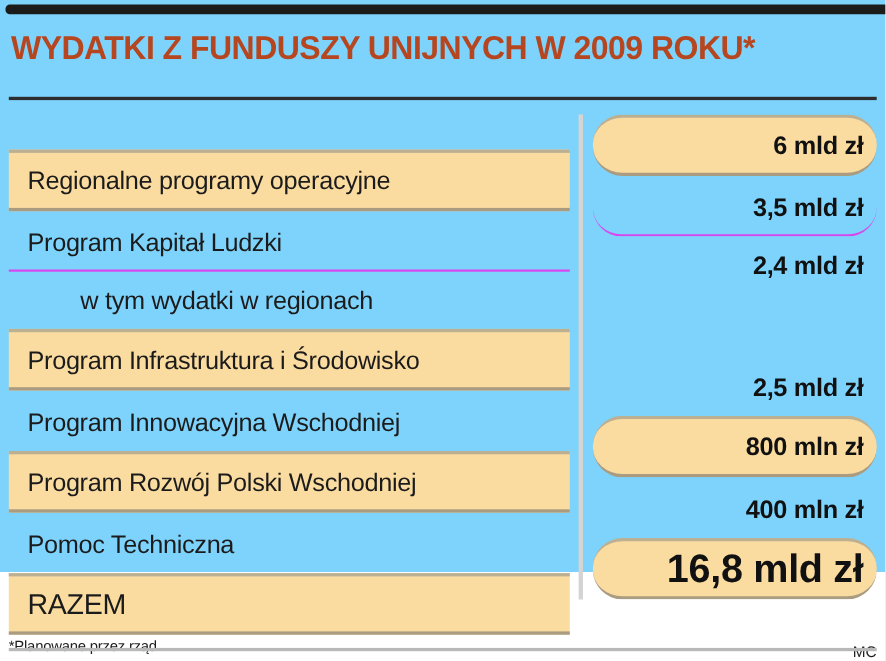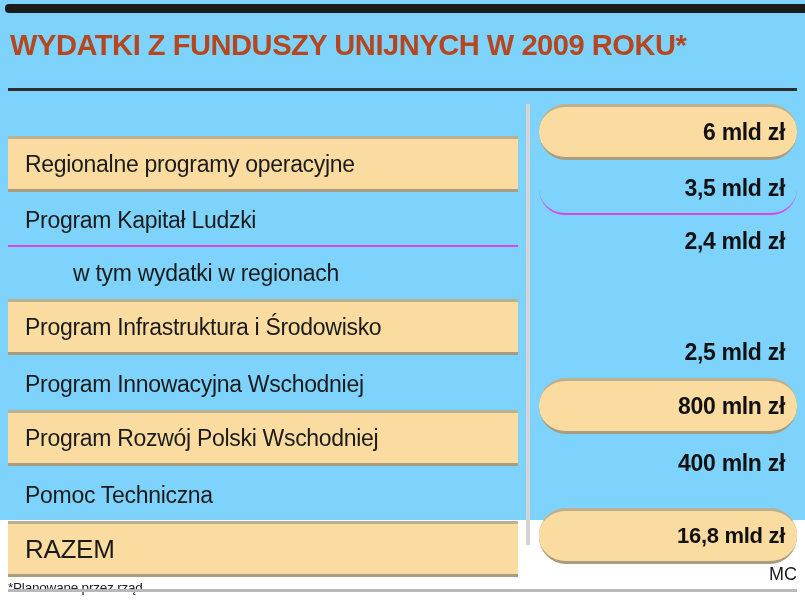--- a/index.html
+++ b/index.html
@@ -109,37 +109,36 @@
   .row.sep-below .cell {
     border-bottom: 2px solid #d946ef;
   }
   .row.indent .cell.label {
     padding-left: 65px;
   }
   .row.total .cell.label {
     font-size: 26px;
   }
   .row.total .cell.value {
-    font-size: 22px;
-    margin-top: 19px;
+    font-size: 36px;
   }
   .footnote {
     position: absolute;
     left: 8px;
     top: 564px;
     font-size: 13.5px;
     color: #1d1d1d;
     letter-spacing: -0.2px;
     margin-top: 16px;
   }
   .credit {
     position: absolute;
     right: 8px;
-    top: 564px;
-    font-size: 18px;
+    top: 584px;
+    font-size: 14px;
     color: #1d1d1d;
   }
   .bottom-rule {
     position: absolute;
     left: 8px;
     width: 789px;
     top: 589px;
     height: 3px;
     background: #b8b8b8;
   }

